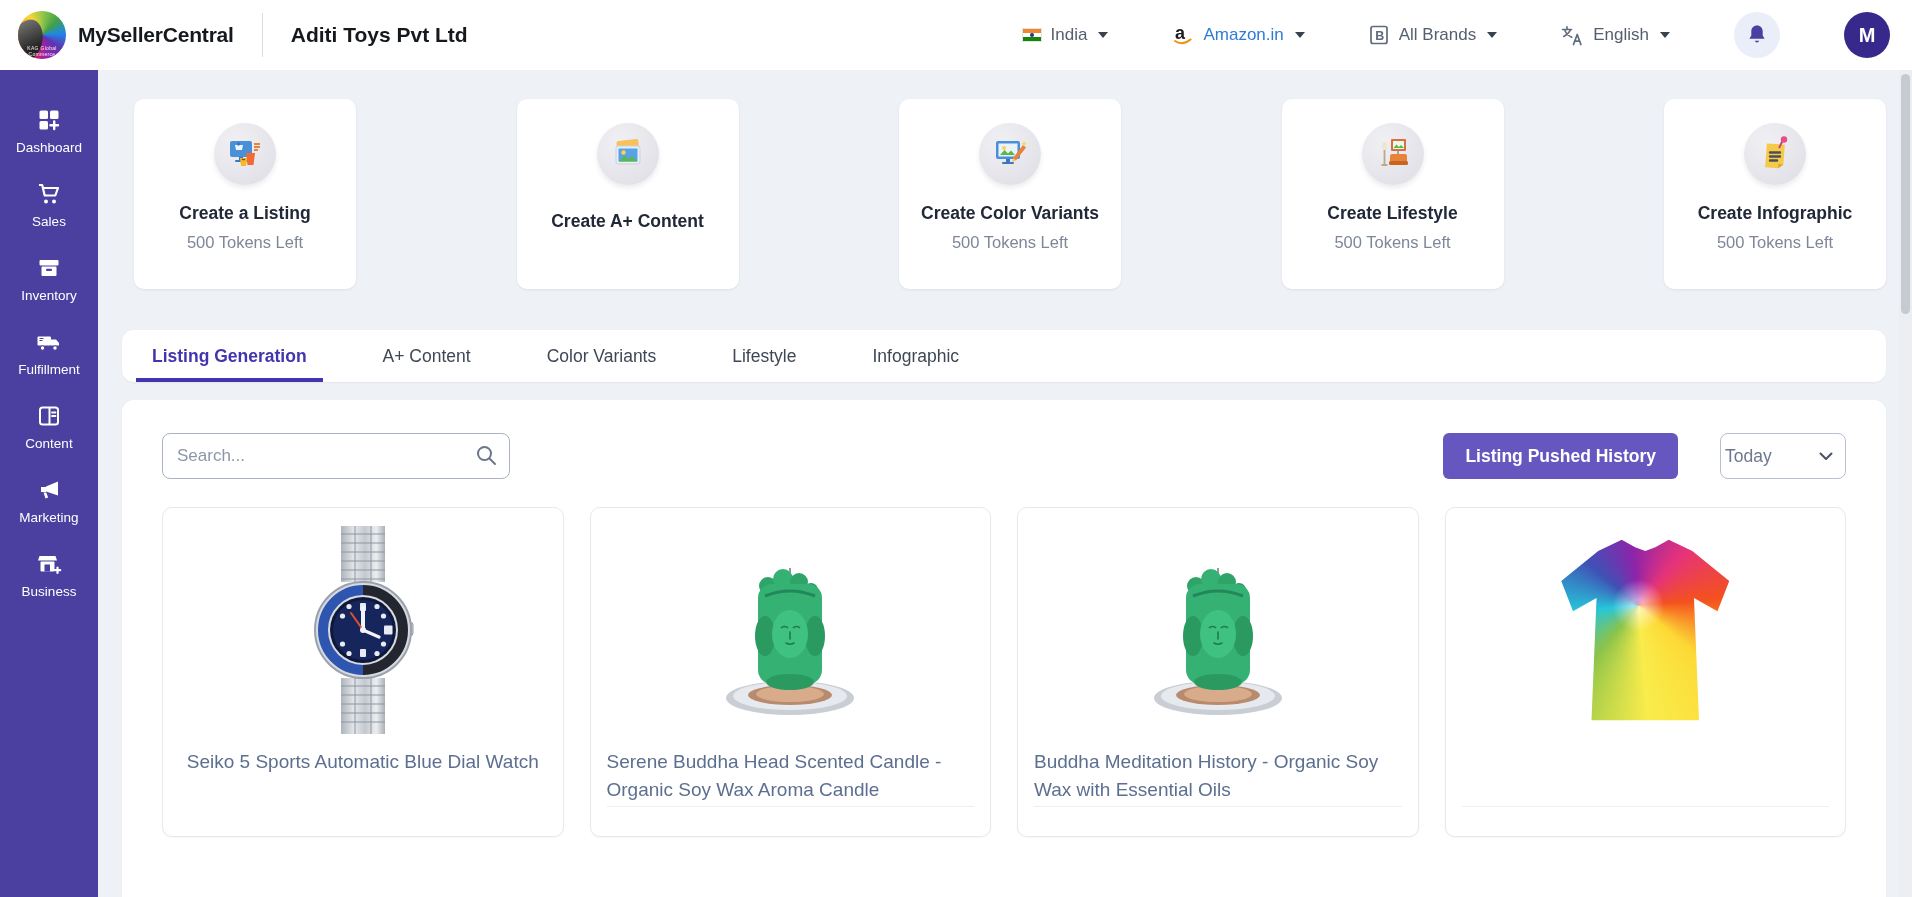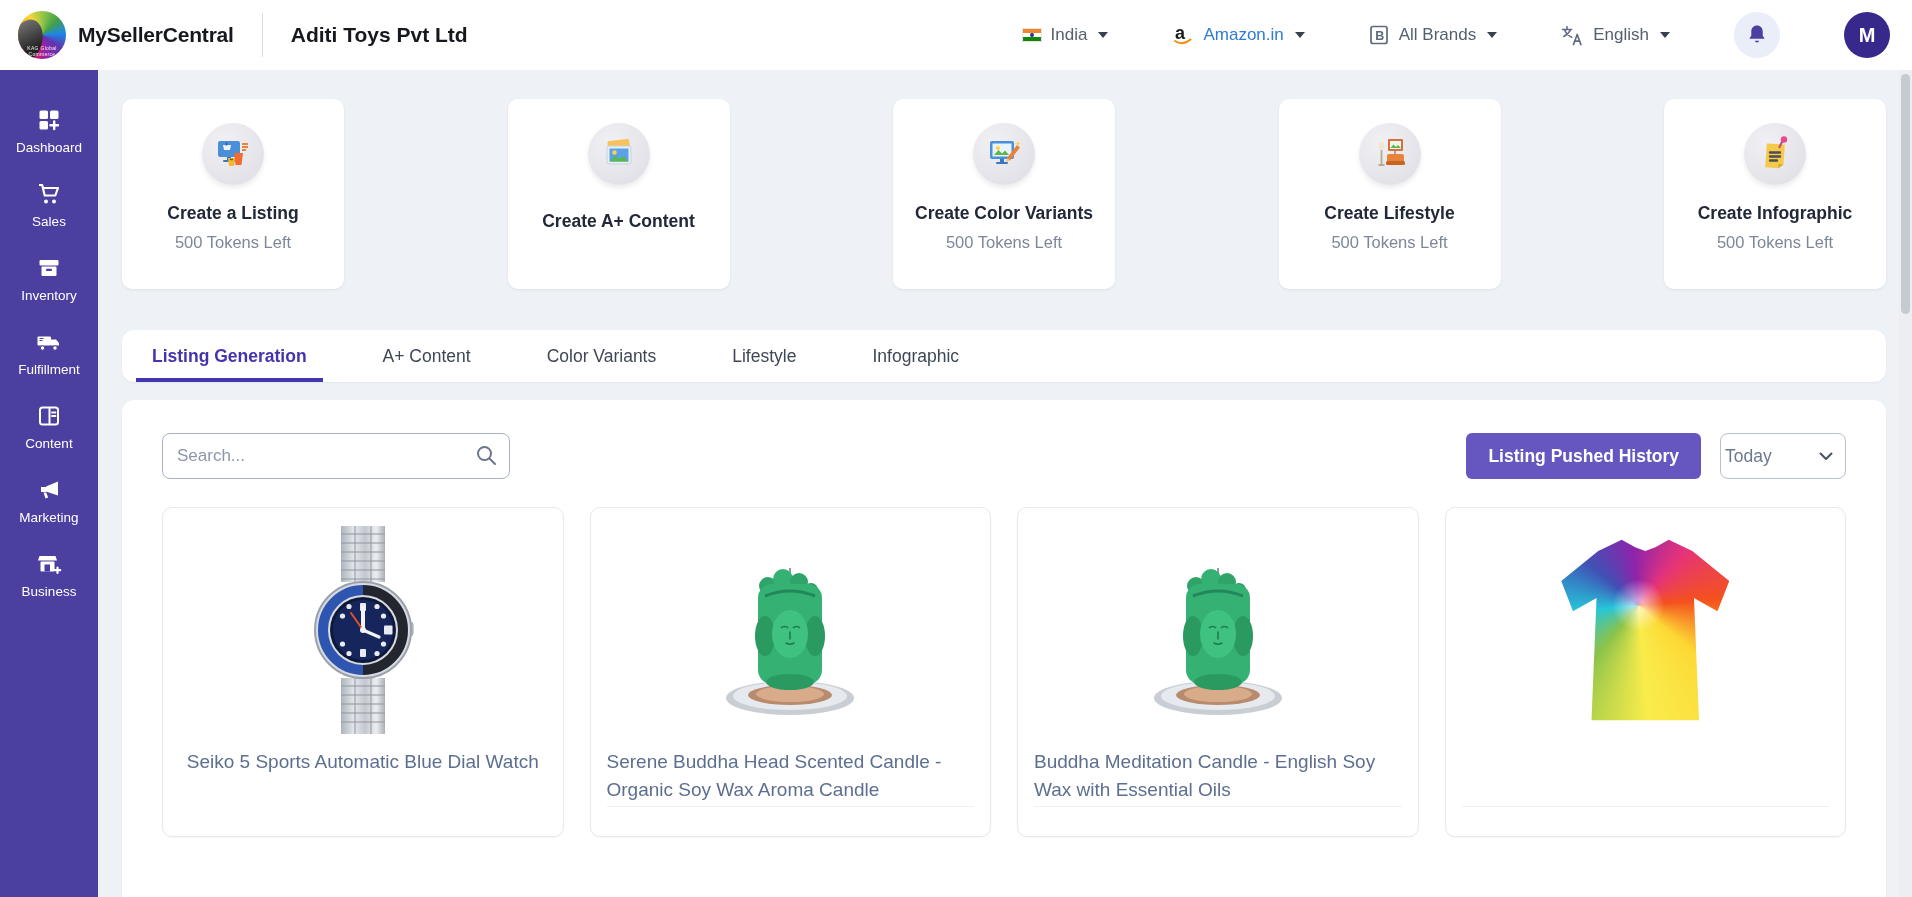--- a/index.html
+++ b/index.html
@@ -31,38 +31,38 @@
   
   .sidebar { position:fixed; left:0; top:70px; bottom:0; width:98px; background:#4b3fa0; padding-top:38px; display:flex; flex-direction:column; align-items:flex-end; gap:27px; z-index:10; }
   .side-item { display:flex; flex-direction:column; align-items:center; gap:8px; color:#fff; cursor:pointer; width:100%; }
   .side-item .s-label { font-size:13.5px; color:#fff; }
 
   
   .main { margin-left:98px; padding:36px 26px 0 24px; }
   .page-title-row { display:flex; align-items:center; gap:8px; }
   .page-title { font-size:30px; font-weight:700; color:#1f2740; letter-spacing:-.3px; }
 
-  .action-grid { margin-top:27px; display:grid; grid-template-columns:repeat(5,222px); justify-content:space-between; }
+  .action-grid { margin-top:27px; display:grid; grid-template-columns:repeat(5,222px); justify-content:space-between;margin-left:12px; }
   .action-card { background:#fff; border-radius:10px; height:190px; box-shadow:0 1px 3px rgba(16,24,40,.07); display:flex; flex-direction:column; align-items:center; padding-top:24px; cursor:pointer; }
   .icon-circle { width:62px; height:62px; border-radius:50%; background:radial-gradient(circle at 35% 30%, #f0f0f4, #dddde4); display:flex; align-items:center; justify-content:center; box-shadow:0 3px 5px rgba(0,0,0,.08); }
   .action-label { margin-top:18px; font-size:17.5px; font-weight:700; color:#212838; }
   .action-label.solo { margin-top:26px; }
   .action-tokens { margin-top:9px; font-size:16.5px; color:#7e8798; }
 
   .tabs-panel { margin-top:41px; background:#fff; border-radius:12px; height:52px; box-shadow:0 1px 2px rgba(16,24,40,.05); display:flex; align-items:stretch; padding:0 14px; }
   .tab { display:flex; align-items:center; padding:0 16px; margin-right:44px; font-size:17.5px; color:#3f4756; cursor:pointer; border-bottom:4px solid transparent; border-top:4px solid transparent; }
   .tab.active { color:#4335ad; font-weight:700; border-bottom-color:#4335ad; }
 
   .content-panel { margin-top:18px; background:#fff; border-radius:12px; box-shadow:0 1px 2px rgba(16,24,40,.05); padding:33px 40px; height:620px; }
   .toolbar { display:flex; align-items:center; }
   .search-box { position:relative; width:348px; }
   .search-input { width:100%; height:46px; border:1px solid #a9b3c4; border-radius:8px; padding:0 44px 0 14px; font-size:17px; color:#3c4656; outline:none; font-family:"Liberation Sans",sans-serif; }
   .search-input::placeholder { color:#8b96a8; }
   .search-icon { position:absolute; right:12px; top:11px; }
-  .toolbar-right { margin-left:auto; display:flex; align-items:center; gap:19px; }
+  .toolbar-right { margin-left:auto; display:flex; align-items:center; gap:42px; }
   .history-btn { background:#6557bf; color:#fff; border:none; height:46px; padding:0 22px; border-radius:6px; font-size:17.5px; font-weight:700; cursor:pointer; font-family:"Liberation Sans",sans-serif; }
   .date-select { width:126px; height:46px; border:1px solid #b6c0cf; border-radius:8px; background:#fff; display:flex; align-items:center; justify-content:space-between; padding:0 12px 0 4px; font-size:17.5px; color:#6d7890; cursor:pointer; }
 
   .product-grid { margin-top:28px; display:grid; grid-template-columns:repeat(4,1fr); gap:26px; }
   .product-card { position:relative; background:#fff; border:1px solid #e6e9ef; border-radius:10px; height:330px; padding:16px 16px 0; cursor:pointer; box-shadow:0 1px 2px rgba(16,24,40,.04); }
   .p-image { height:212px; display:flex; align-items:center; justify-content:center; }
   .p-title { margin-top:12px; font-size:19px; line-height:28px; color:#5d6f90; }
   .p-title.t-center { text-align:center; }
   .p-divider { position:absolute; left:16px; right:16px; top:298px; height:1px; background:#edeff3; }
 
@@ -418,21 +418,21 @@
             <rect x="53" y="54" width="64" height="100" rx="14" fill="#35b273"></rect>
             <ellipse cx="60" cy="106" rx="10" ry="20" fill="#2a9a60"></ellipse>
             <ellipse cx="110" cy="106" rx="10" ry="20" fill="#2a9a60"></ellipse>
             <ellipse cx="85" cy="104" rx="18" ry="24" fill="#3fc17f"></ellipse>
             <path d="M76 98a4 3 0 0 1 7 0 M88 98a4 3 0 0 1 7 0" stroke="#1e7c4e" stroke-width="1.6" fill="none"></path>
             <path d="M85 102v7 M81 113a6 4 0 0 0 8 0" stroke="#1e7c4e" stroke-width="1.6" fill="none" stroke-linecap="round"></path>
             <path d="M60 66q25-10 50 0" stroke="#22875a" stroke-width="3" fill="none"></path>
             <ellipse cx="85" cy="152" rx="24" ry="8" fill="#2a9a60"></ellipse>
           </svg>
         </div>
-        <div class="p-title">Buddha Meditation Candle - English Soy Wax with Essential Oils</div>
+        <div class="p-title">Buddha Meditation History - Organic Soy Wax with Essential Oils</div>
         <div class="p-divider"></div>
       </div>
 
       <div class="product-card">
         <div class="p-image">
           <div class="tshirt"></div>
         </div>
         <div class="p-divider"></div>
       </div>
 

